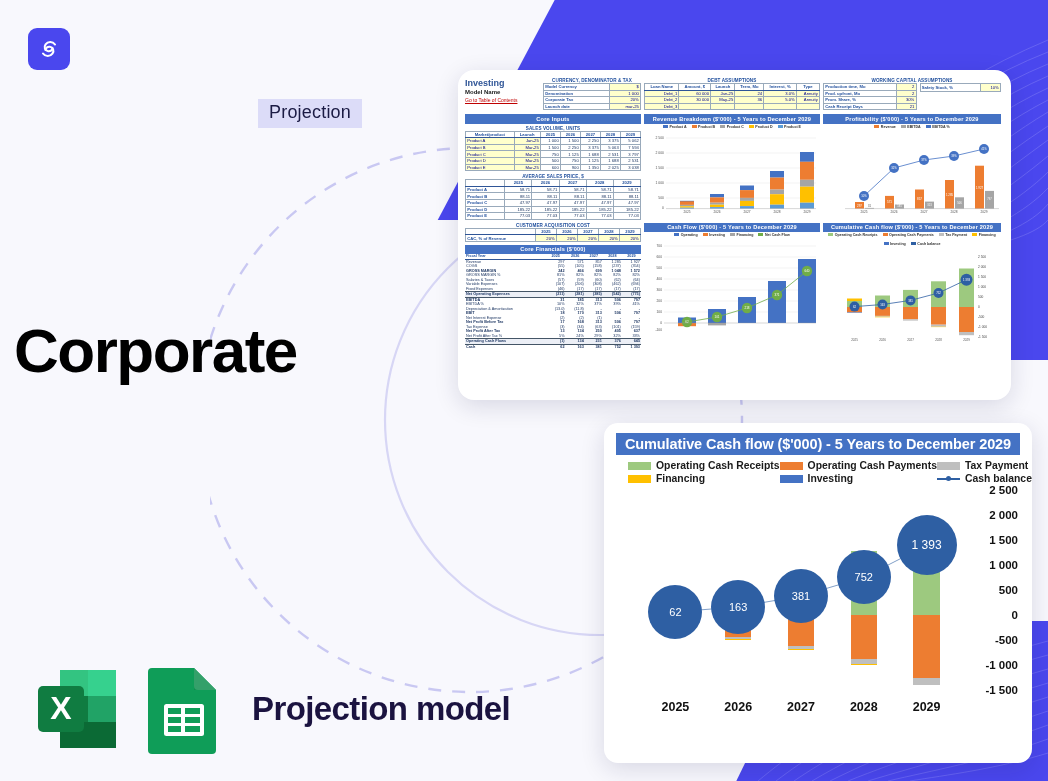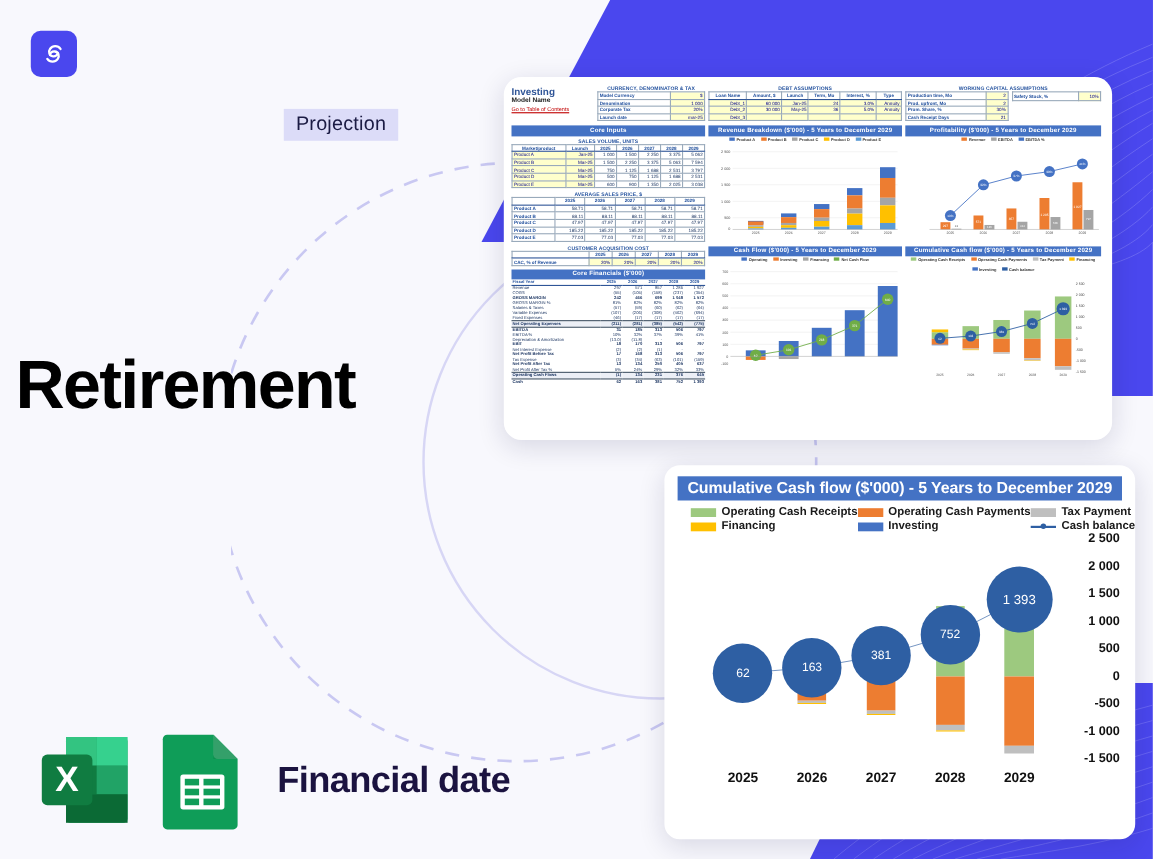--- a/index.html
+++ b/index.html
@@ -170,21 +170,21 @@
     <div class="logo-mark">
       <svg width="26" height="26" viewBox="0 0 26 26">
         <path d="M19 8.5c-2.4-3.4-7.2-3.2-9.4-0.2-2.1 2.9-0.6 6.6 2.6 6.9 2.6 0.25 4.3-1.4 4.3-3.1" fill="none" stroke="#fff" stroke-width="2.1" stroke-linecap="round"></path>
         <path d="M7 17.5c2.4 3.4 7.2 3.2 9.4 0.2 2.1-2.9 0.6-6.6-2.6-6.9-2.6-0.25-4.3 1.4-4.3 3.1" fill="none" stroke="#fff" stroke-width="2.1" stroke-linecap="round"></path>
       </svg>
     </div>
   </div>
   <div class="logo-sub">Projection</div>
 
   <div class="big-title">
-    <div>Retirement</div>
+    <div>Corporate</div>
   </div>
 
   <div class="file-row">
     <svg width="94" height="94" viewBox="0 0 94 94">
       <rect x="30" y="8" width="56" height="78" rx="4" fill="#21a366"></rect>
       <rect x="30" y="8" width="28" height="26" fill="#33c481"></rect>
       <rect x="58" y="8" width="28" height="26" fill="#36d18e"></rect>
       <rect x="30" y="34" width="28" height="26" fill="#107c41"></rect>
       <rect x="58" y="34" width="28" height="26" fill="#21a366"></rect>
       <rect x="30" y="60" width="56" height="26" fill="#0b6a35"></rect>
@@ -196,21 +196,21 @@
       <path d="M50 6l22 22H54a4 4 0 0 1-4-4V6z" fill="#57bb8a"></path>
       <path d="M50 28h22L50 6v22z" fill="#0c8043" opacity="0.45"></path>
       <rect x="20" y="42" width="40" height="32" rx="2.5" fill="#fff"></rect>
       <rect x="24" y="46" width="13" height="6" fill="#0f9d58"></rect>
       <rect x="41" y="46" width="15" height="6" fill="#0f9d58"></rect>
       <rect x="24" y="55" width="13" height="6" fill="#0f9d58"></rect>
       <rect x="41" y="55" width="15" height="6" fill="#0f9d58"></rect>
       <rect x="24" y="64" width="13" height="6" fill="#0f9d58"></rect>
       <rect x="41" y="64" width="15" height="6" fill="#0f9d58"></rect>
     </svg>
-    <div class="fm-label">Financial date</div>
+    <div class="fm-label">Projection model</div>
   </div>
 
   <div class="dash-card">
     <div class="dash-grid">
 
       <div>
         <div style="display:flex; gap:4px;">
           <div style="width:74px;">
             <div class="d-title">Investing</div>
             <div class="d-sub">Model Name</div>

